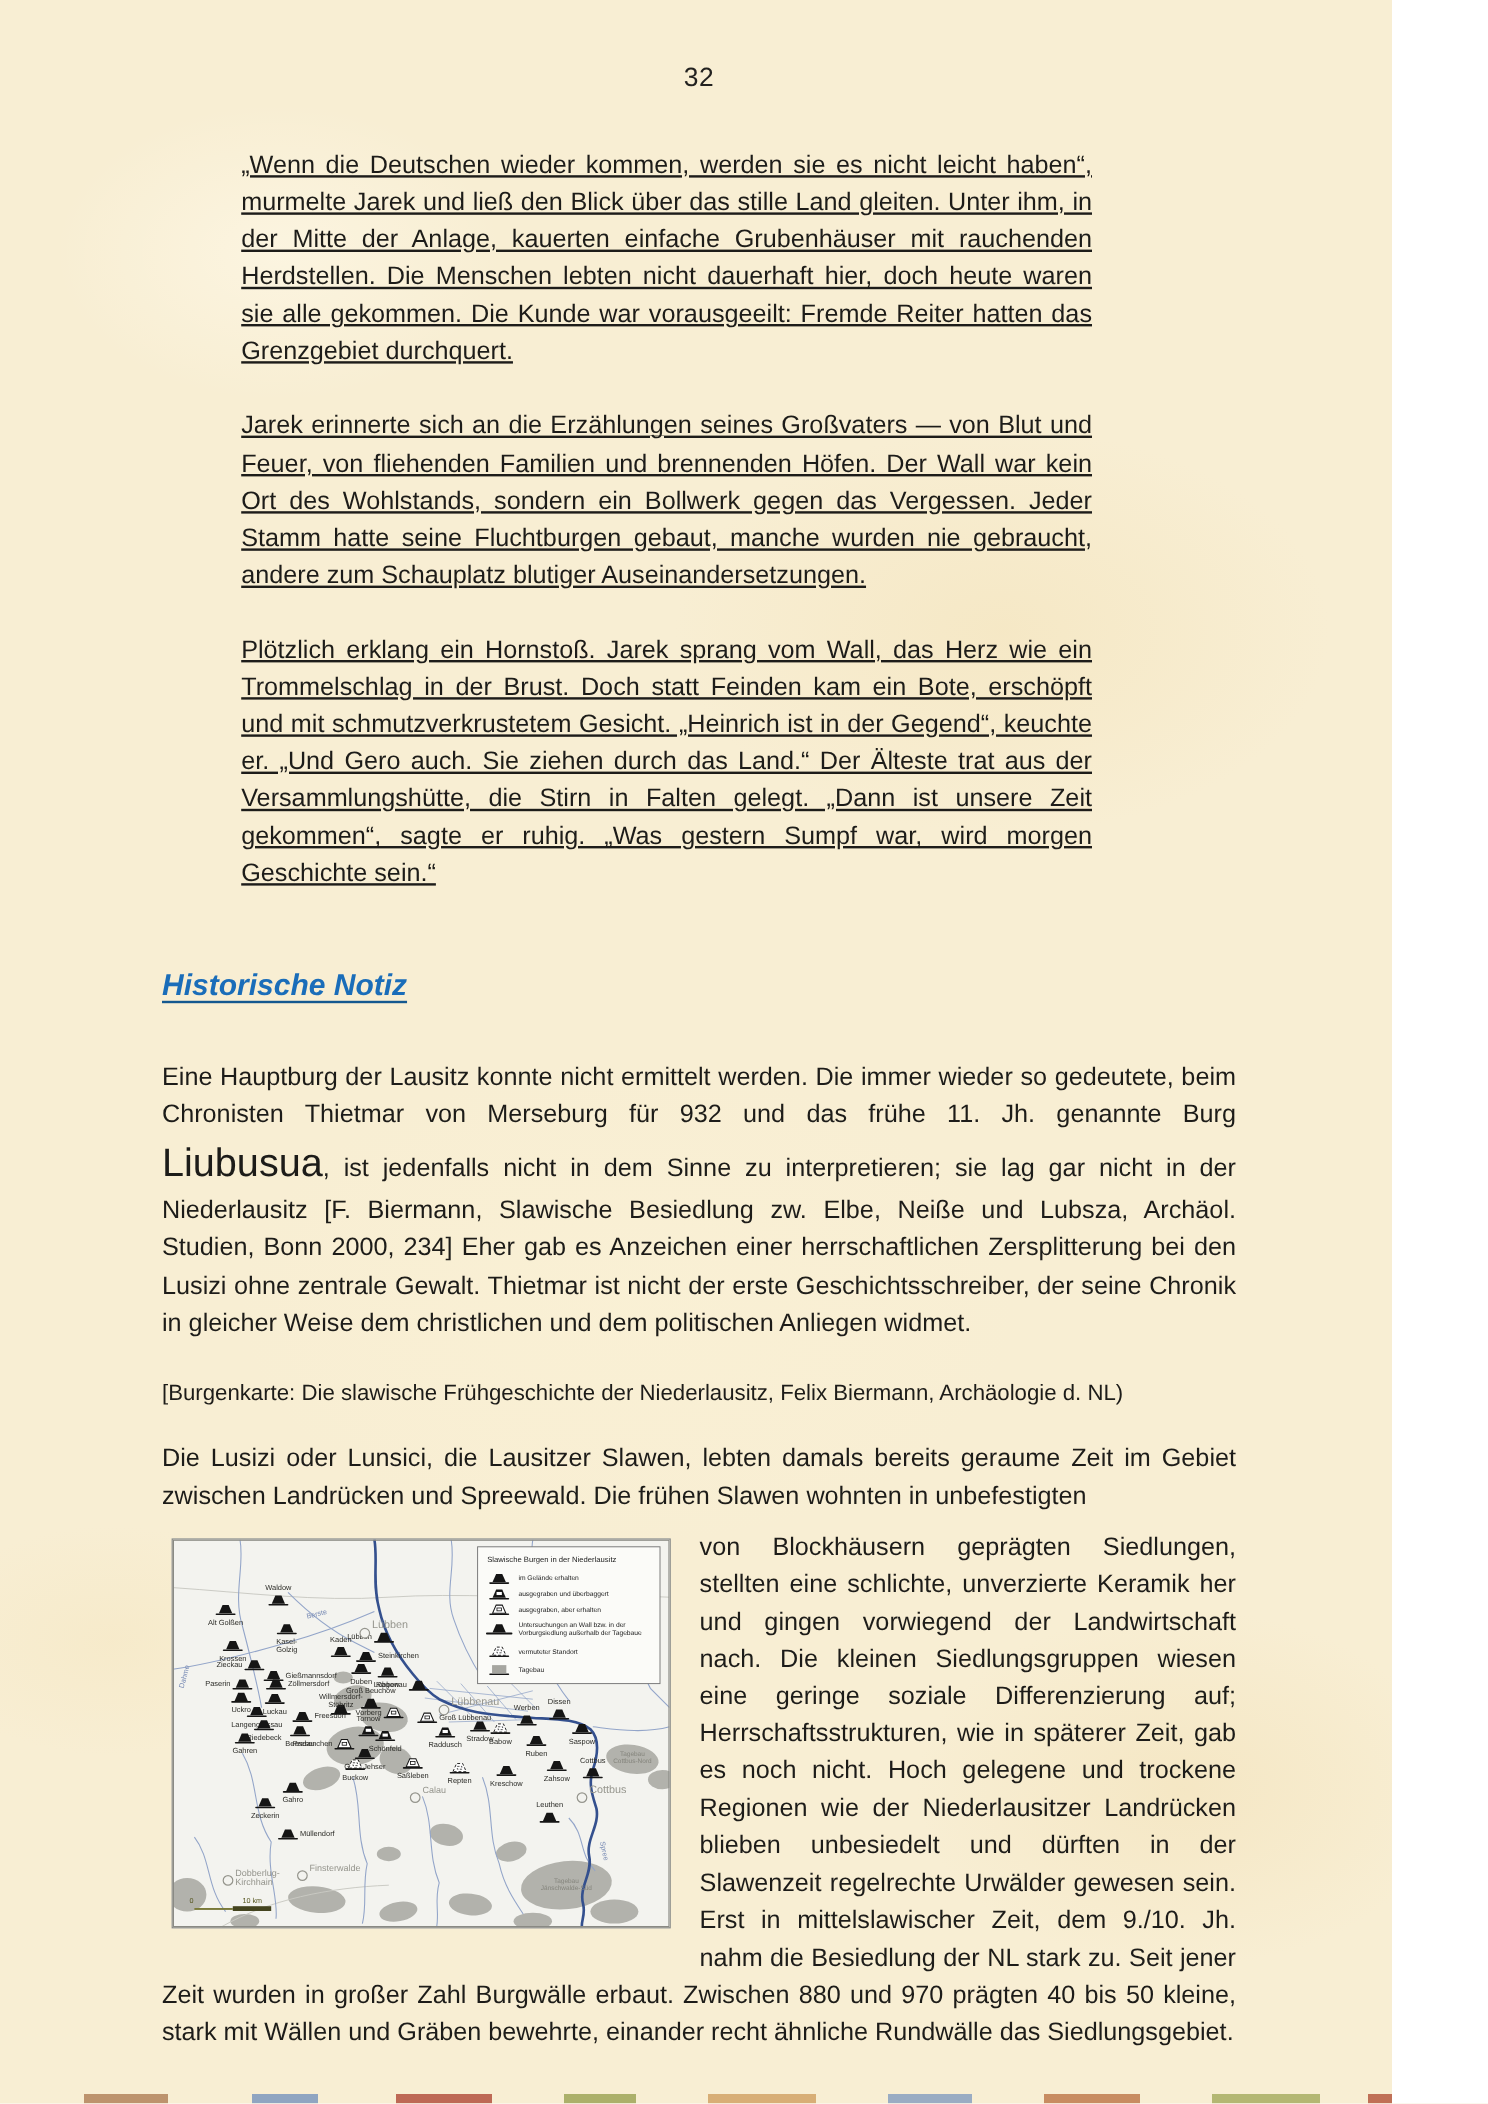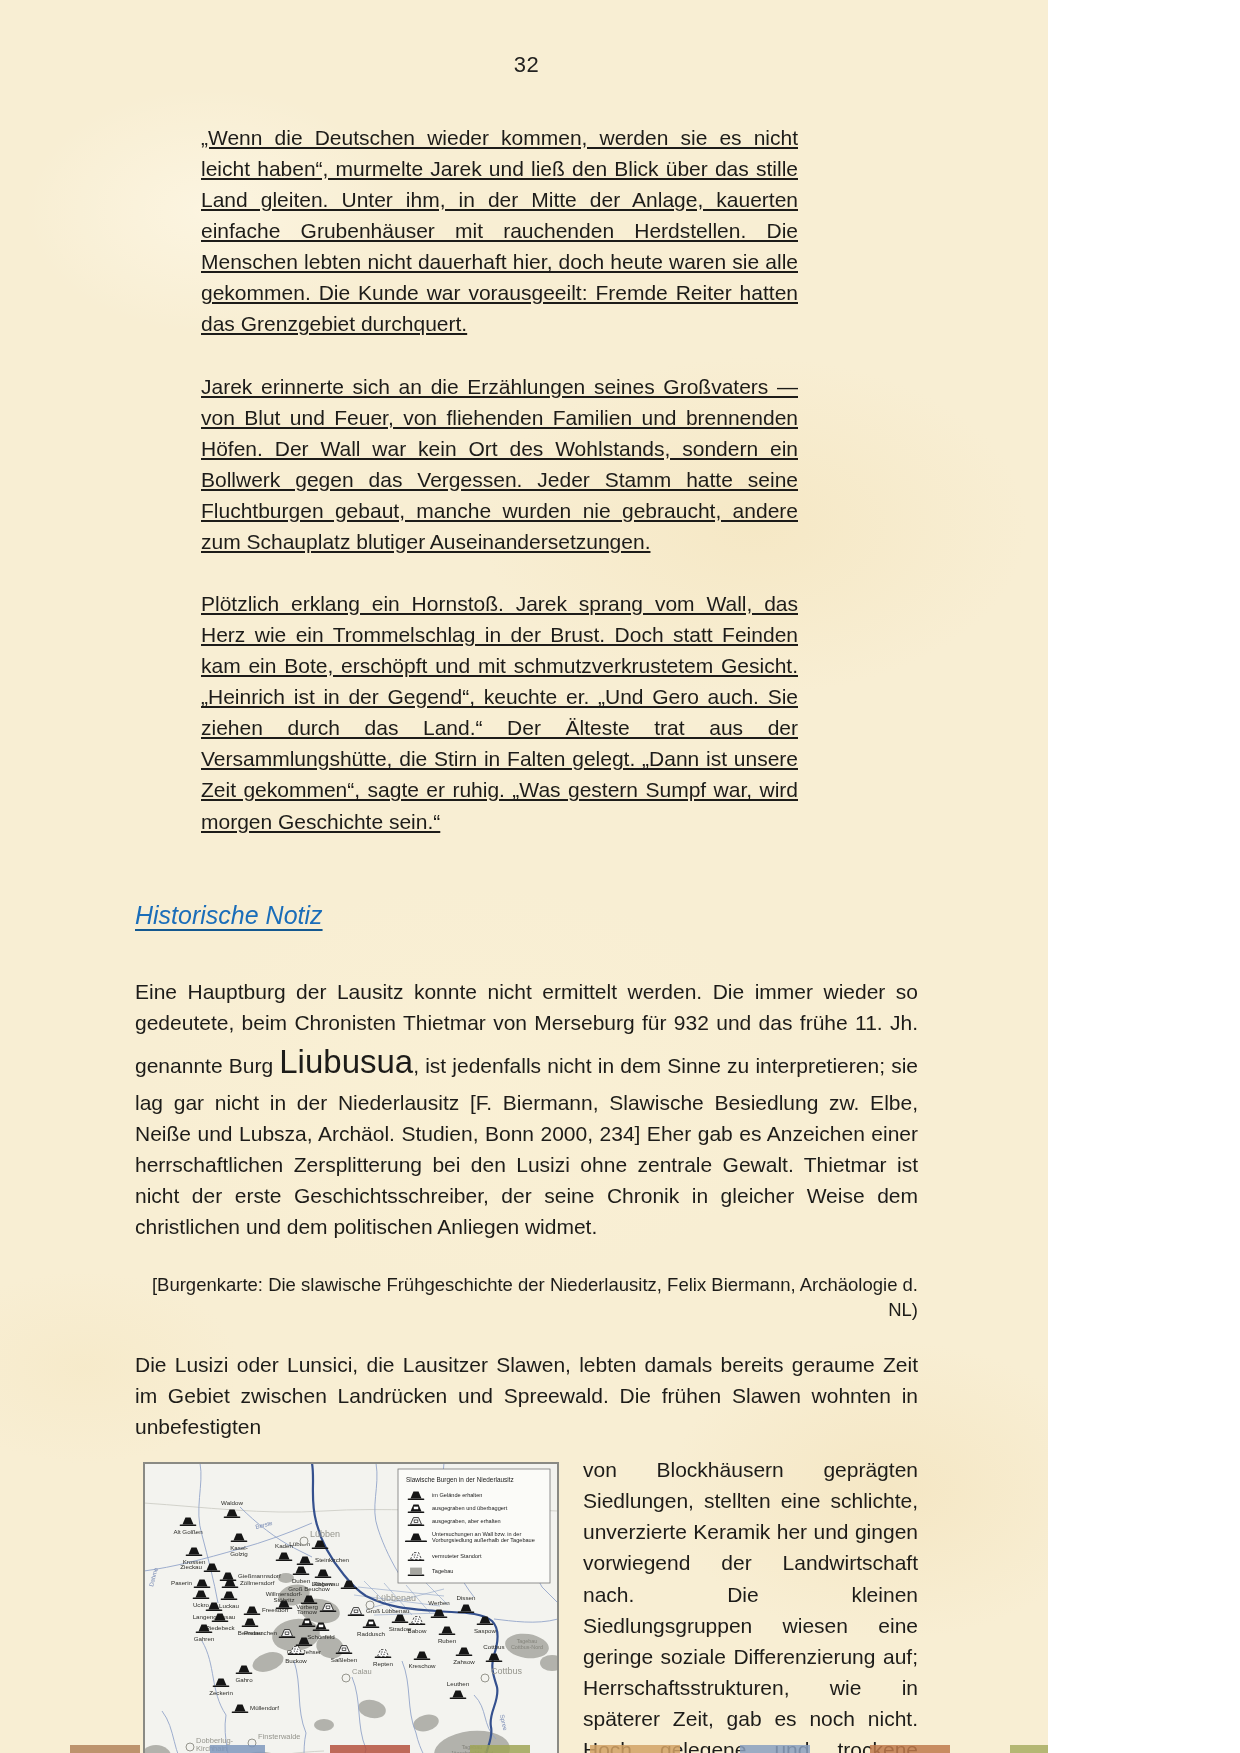--- a/index.html
+++ b/index.html
@@ -1,40 +1,40 @@
 <!DOCTYPE html>
 <html><head>
 <meta charset="utf-8">
 <style>
   html,body{margin:0;padding:0;}
   body{width:1240px;height:1753px;overflow:hidden;}
   .page{
-    position:relative;width:1048px;height:1753px;overflow:hidden;
+    position:relative;width:1160px;height:1753px;overflow:hidden;
     font-family:"Liberation Sans",sans-serif;color:#1d1c19;
     background-color:#f8eed3;
     background-image:
       radial-gradient(300px 200px at 20% 12%, rgba(255,250,235,.55), transparent 62%),
       radial-gradient(420px 260px at 72% 30%, rgba(243,226,184,.5), transparent 65%),
       radial-gradient(520px 320px at 45% 62%, rgba(251,242,214,.5), transparent 65%),
       radial-gradient(360px 240px at 85% 85%, rgba(241,222,178,.45), transparent 62%),
       radial-gradient(260px 160px at 8% 78%, rgba(244,229,190,.4), transparent 60%);
   }
   .content{padding:52px 130px 0 135px;}
   .page-number{text-align:center;font-size:22px;letter-spacing:.5px;margin-bottom:44px;color:#232220;}
   .para{font-size:21px;line-height:1.48;text-align:justify;margin:0 0 31px 0;}
   .narrative{margin:0 120px 0 66px;text-decoration:underline;}
   .notice-heading{
-    margin:64px 0 46px 0;font-size:25px;font-style:italic;font-weight:normal;color:#1a6db9;
+    margin:64px 0 46px 0;font-size:25px;font-style:italic;font-weight:bold;color:#1a6db9;
   }
   .notice-heading span{
     text-decoration:underline;text-decoration-thickness:2px;text-underline-offset:5px;
     text-decoration-color:#14588f;
   }
   .liubusua{font-size:33px;font-weight:normal;}
-  .source-line{font-size:18.5px;margin:0 0 26px 0;text-align:right;line-height:1.35;}
+  .source-line{font-size:18.5px;margin:0 0 26px 0;text-align:left;line-height:1.35;}
   .para-nogap{margin-bottom:12px;}
   .map-figure{
     float:left;width:414px;margin:8px 26px 10px 8px;
   }
   .map-figure svg{display:block;width:414px;height:323px;background:#f3f3ef;border:1px solid #8a8a84;box-sizing:content-box;}
   .wrap-block::after{content:"";display:block;clear:none;}
   .edge-strip{position:absolute;left:0;right:0;bottom:0;height:8px;}
   .edge-strip div{position:absolute;bottom:0;height:8px;opacity:.85;}
 </style>
 </head>

